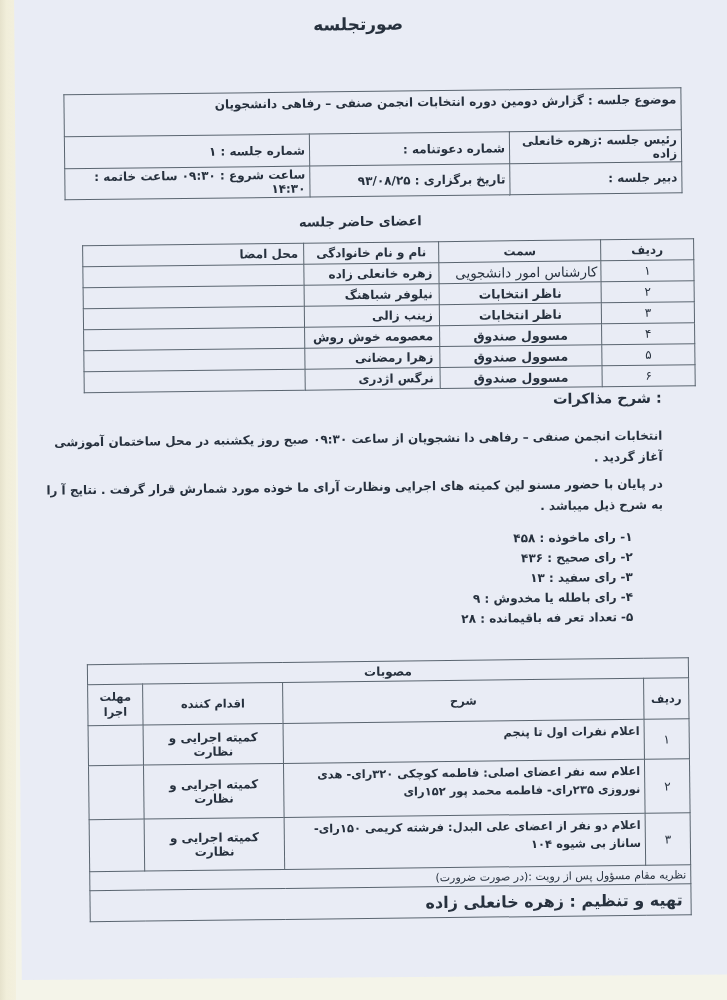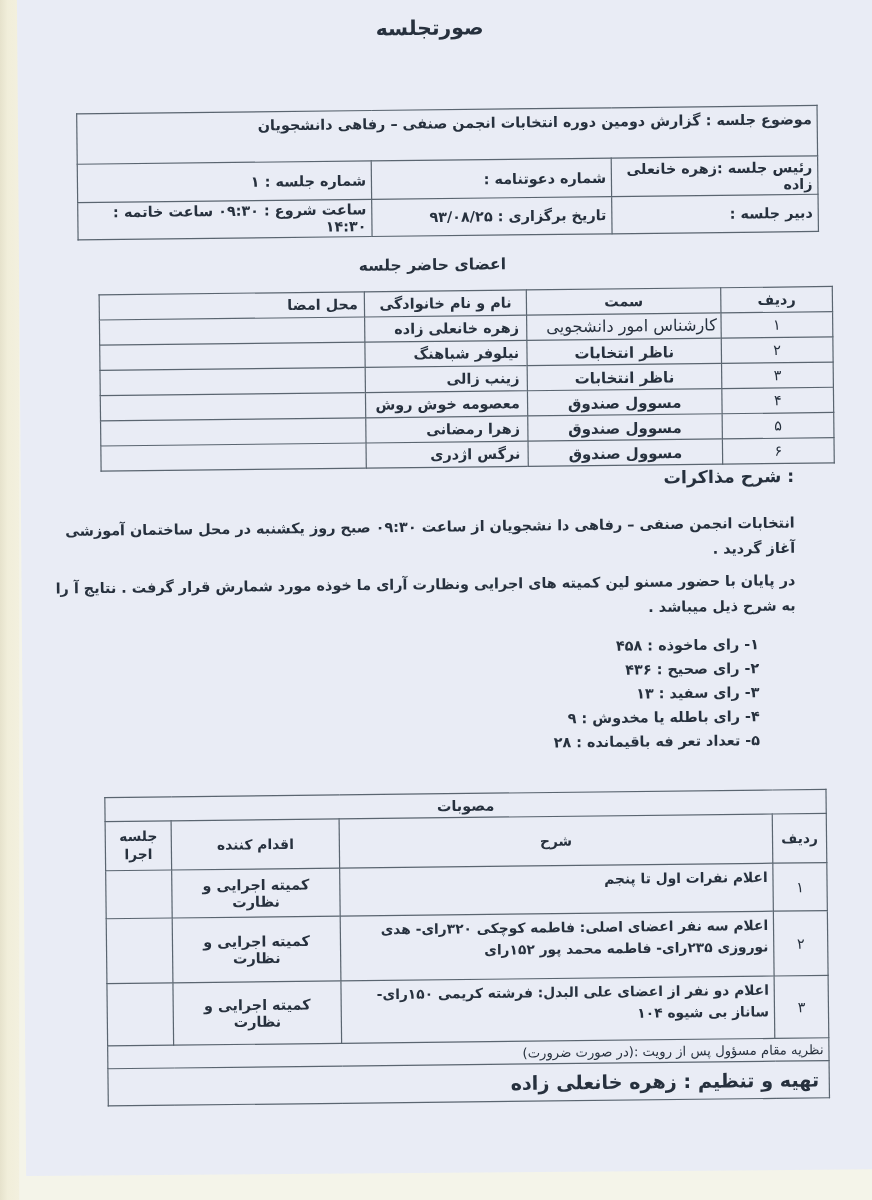--- a/index.html
+++ b/index.html
@@ -187,21 +187,21 @@
           <col style="width:55px">
         </colgroup>
       <tbody>
           <tr>
         <td colspan="4" class="res-title">مصوبات</td>
       </tr>
       <tr>
         <th>ردیف</th>
         <th>شرح</th>
         <th>اقدام کننده</th>
-        <th>جلسه اجرا</th>
+        <th>مهلت اجرا</th>
       </tr>
       <tr class="row1">
         <td class="r-num">۱</td>
         <td class="r-desc">اعلام نفرات اول تا پنجم</td>
         <td class="r-actor">کمیته اجرایی و نظارت</td>
         <td class="r-deadline"></td>
       </tr>
       <tr class="row2">
         <td class="r-num">۲</td>
         <td class="r-desc">اعلام سه نفر اعضای اصلی: فاطمه کوچکی ۳۲۰رای- هدی نوروزی ۲۳۵رای- فاطمه محمد پور ۱۵۲رای</td>

